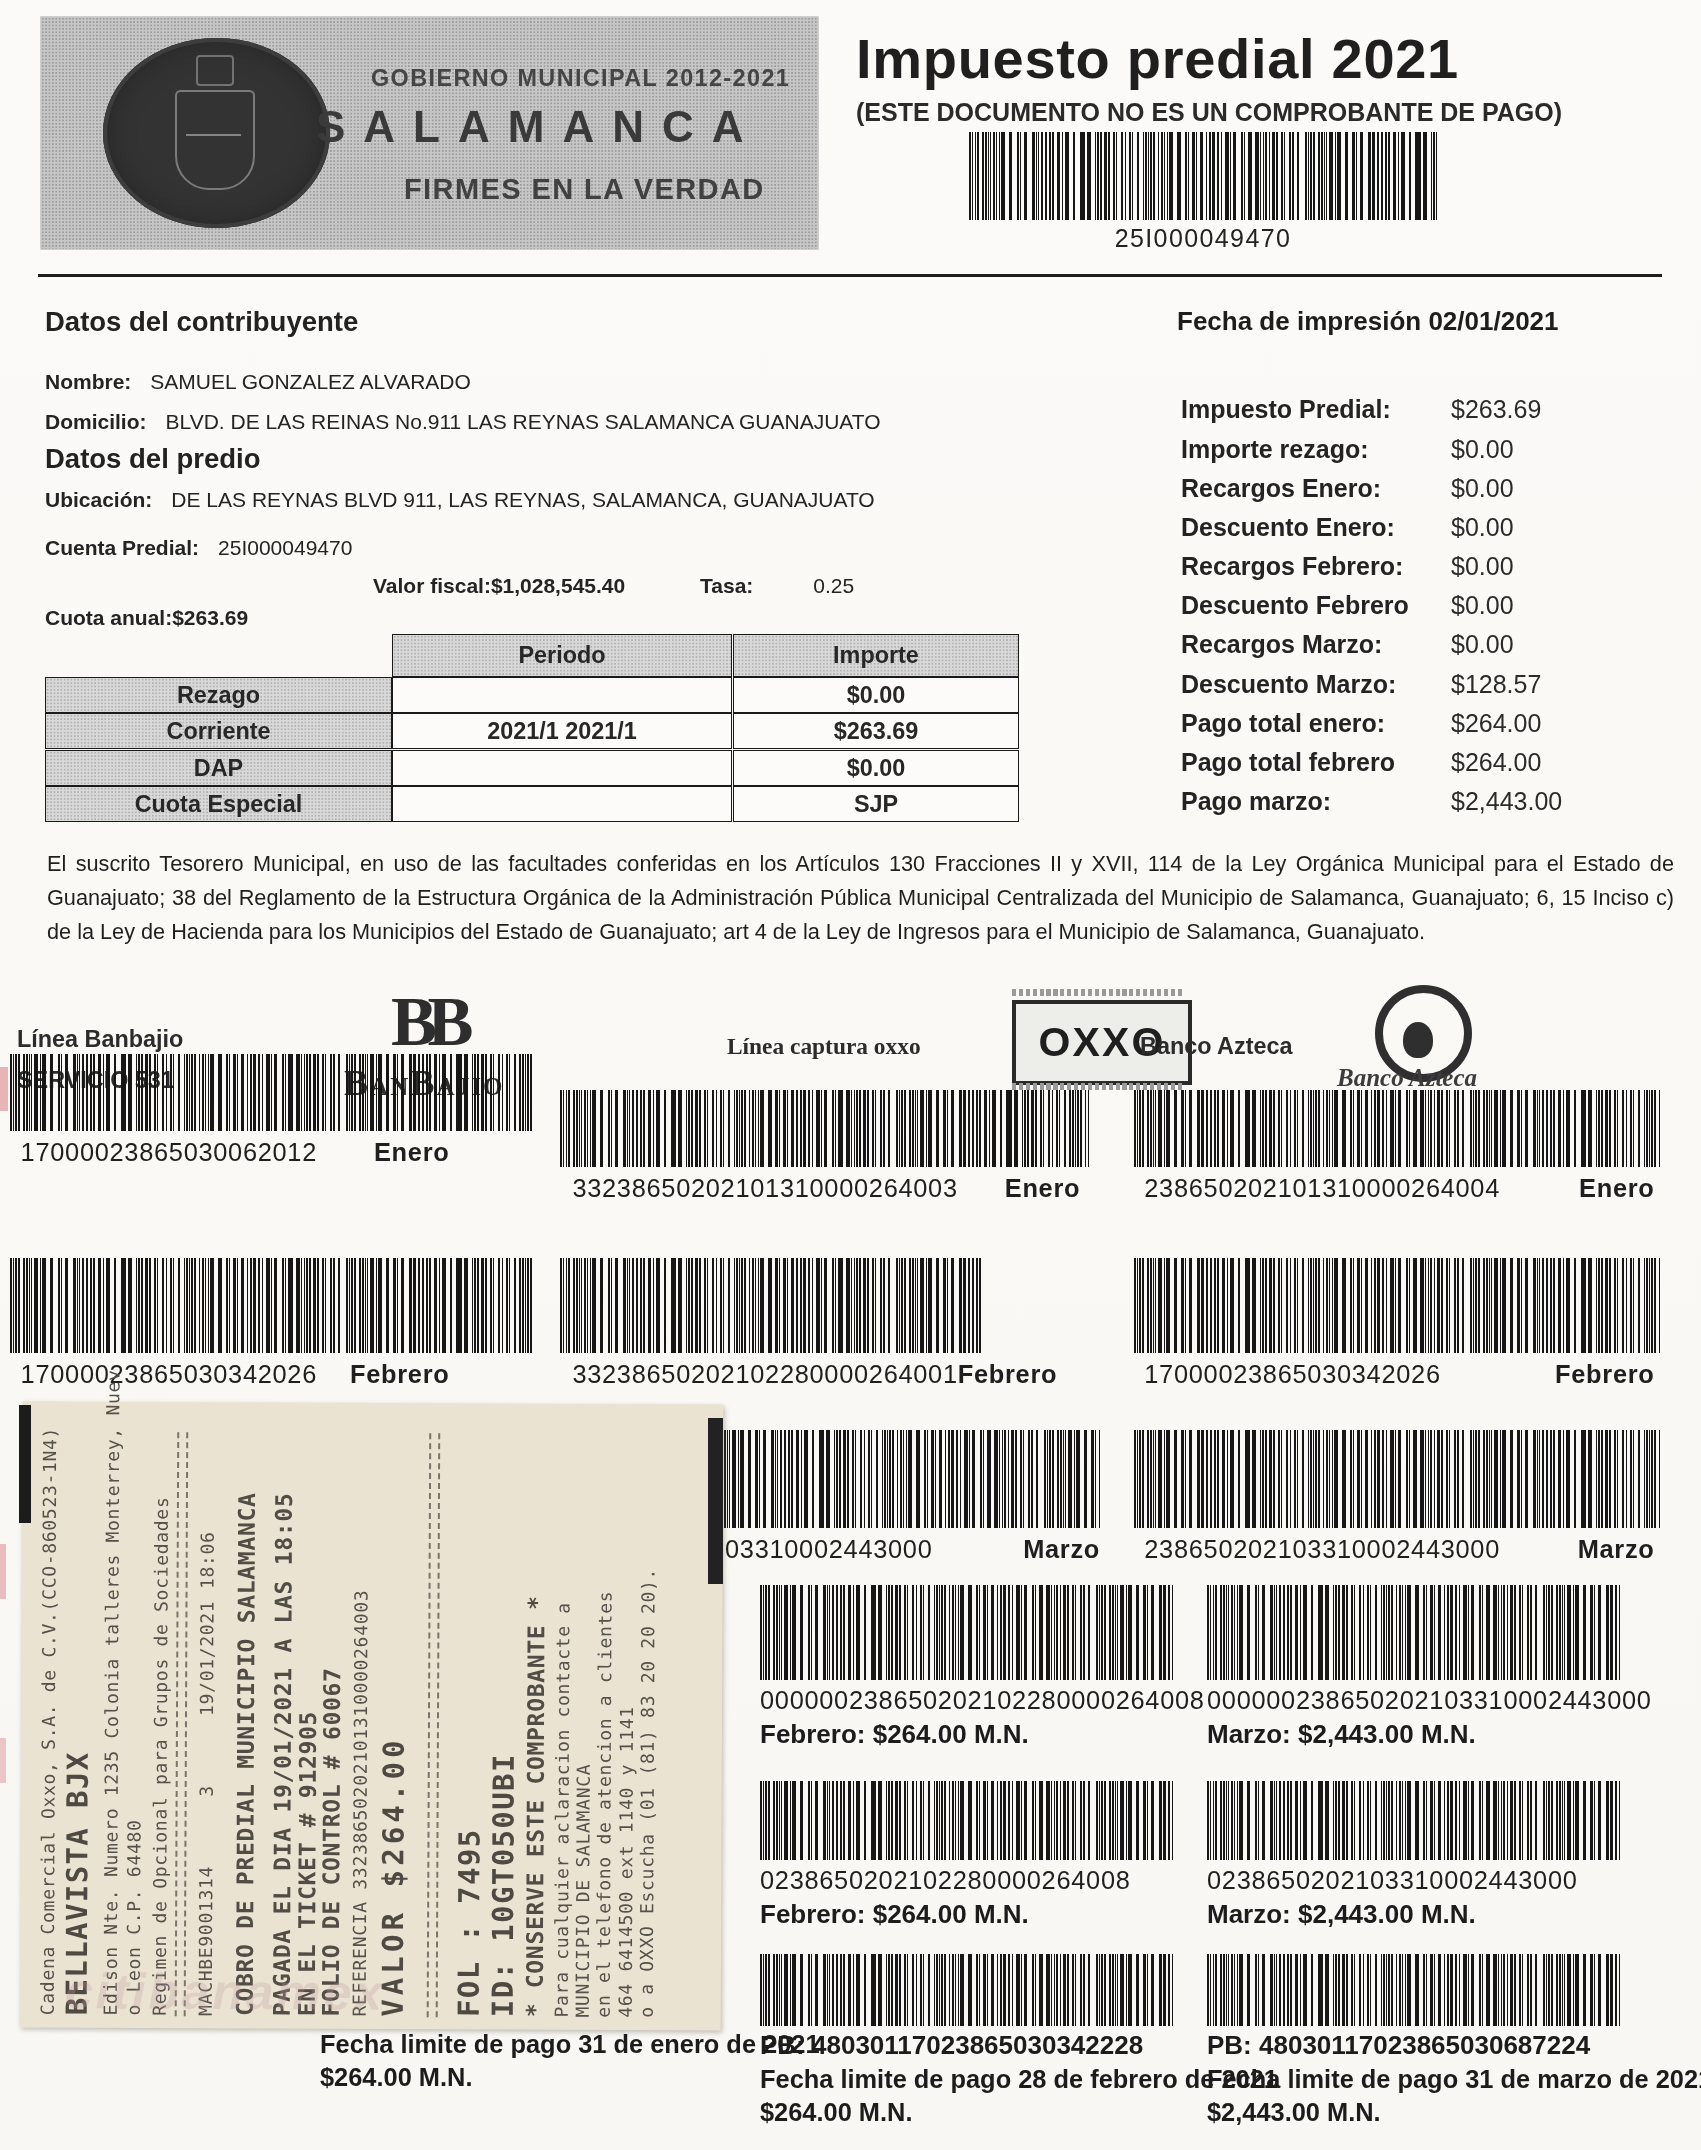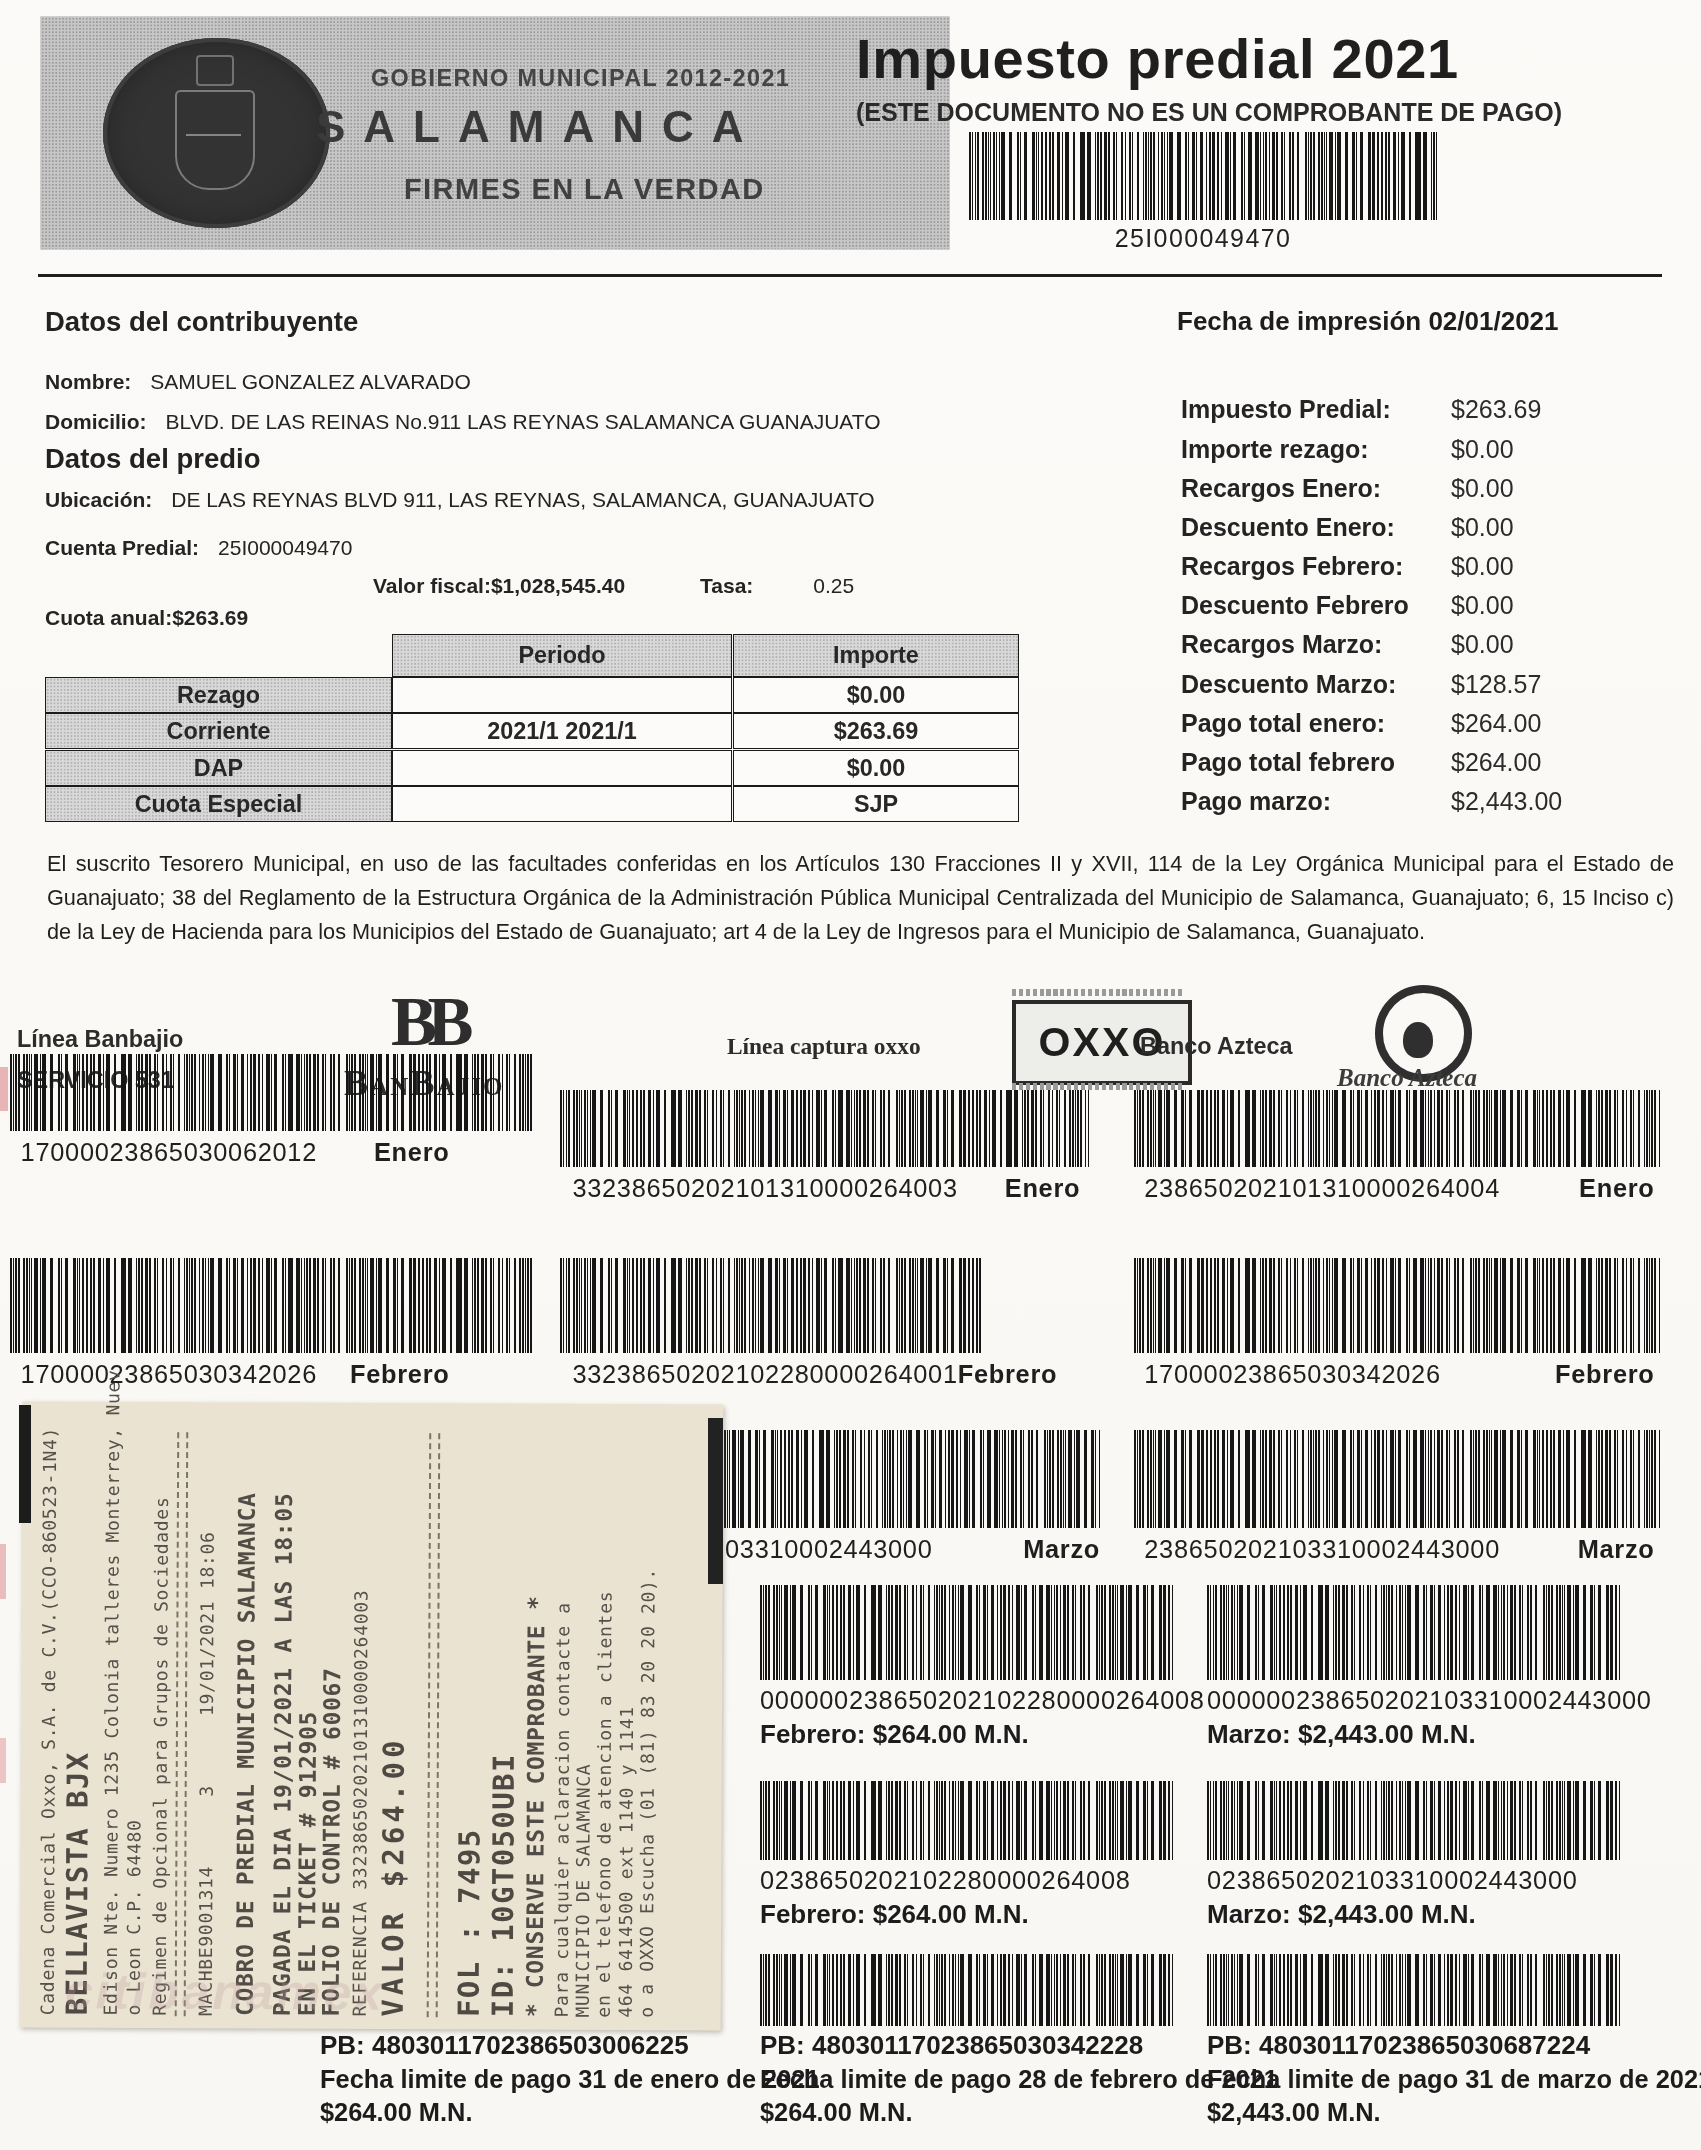--- a/index.html
+++ b/index.html
@@ -4,21 +4,21 @@
 <style>
   html,body{margin:0;padding:0;}
   body{
     width:1701px;height:2151px;position:relative;
     background:linear-gradient(180deg,#fbfaf8 0%,#faf9f6 40%,#f8f7f4 100%);
     font-family:"Liberation Sans",sans-serif;color:#1d1d1d;overflow:hidden;
   }
   .abs{position:absolute;}
   .b{font-weight:bold;}
   
-  .hdrbox{left:41px;top:17px;width:908px;height:232px;background-color:#c7c7c7;
+  .hdrbox{left:41px;top:17px;width:777px;height:232px;background-color:#c7c7c7;
     background-image:radial-gradient(rgba(110,110,110,.5) 0.8px, rgba(0,0,0,0) 0.8px);
     background-size:3.4px 3.4px;box-shadow:0 0 0 0.7px #bdbdbd;}
   .crest{left:103px;top:38px;width:227px;height:190px;background:#333;border-radius:50%;
     box-shadow:inset 0 0 0 4.1px #3d3d3d, inset 0 0 27.5px #222;}
   .crest-shield{left:175px;top:89px;width:76px;height:96px;border:2.8px solid #8d8d8d;
     border-radius:5.5px 5.5px 34px 34px;opacity:.8;}
   .crest-top{left:196px;top:55px;width:34px;height:27.5px;border:2.8px solid #8d8d8d;border-radius:4.1px;opacity:.7;}
   .crest-bar{left:186px;top:134px;width:55px;height:2.8px;background:#9a9a9a;opacity:.8;}
   .gob{left:371px;top:65px;font-size:23.4px;font-weight:bold;letter-spacing:1.4px;color:#454545;}
   .sala{left:316px;top:102px;font-size:44px;font-weight:800;letter-spacing:18px;color:#3a3a3a;}
@@ -289,21 +289,20 @@
   <div class="midnum">0238650202102280000264008</div>
   <div class="midlab">Febrero: $264.00 M.N.</div>
 </div>
 <div class="abs cellwrap" style="left:1207px;top:1781px;width:413px;">
   <div class="bc" style="height:79px;"></div>
   <div class="midnum">0238650202103310002443000</div>
   <div class="midlab">Marzo: $2,443.00 M.N.</div>
 </div>
 
 <div class="abs cellwrap" style="left:320px;top:2026px;z-index:7;">
-  <div class="ftline" style="font-size:26px;">PB:  4803011702386503006225</div>
   <div class="ftline">Fecha limite de pago 31 de enero de 2021</div>
   <div class="ftline">$264.00 M.N.</div>
 </div>
 <div class="abs cellwrap" style="left:760px;top:1954px;width:413px;">
   <div class="bc" style="height:72px;"></div>
   <div class="ftline" style="font-size:26px;">PB:  48030117023865030342228</div>
   <div class="ftline">Fecha limite de pago 28 de febrero de 2021</div>
   <div class="ftline">$264.00 M.N.</div>
 </div>
 <div class="abs cellwrap" style="left:1207px;top:1954px;width:413px;">

